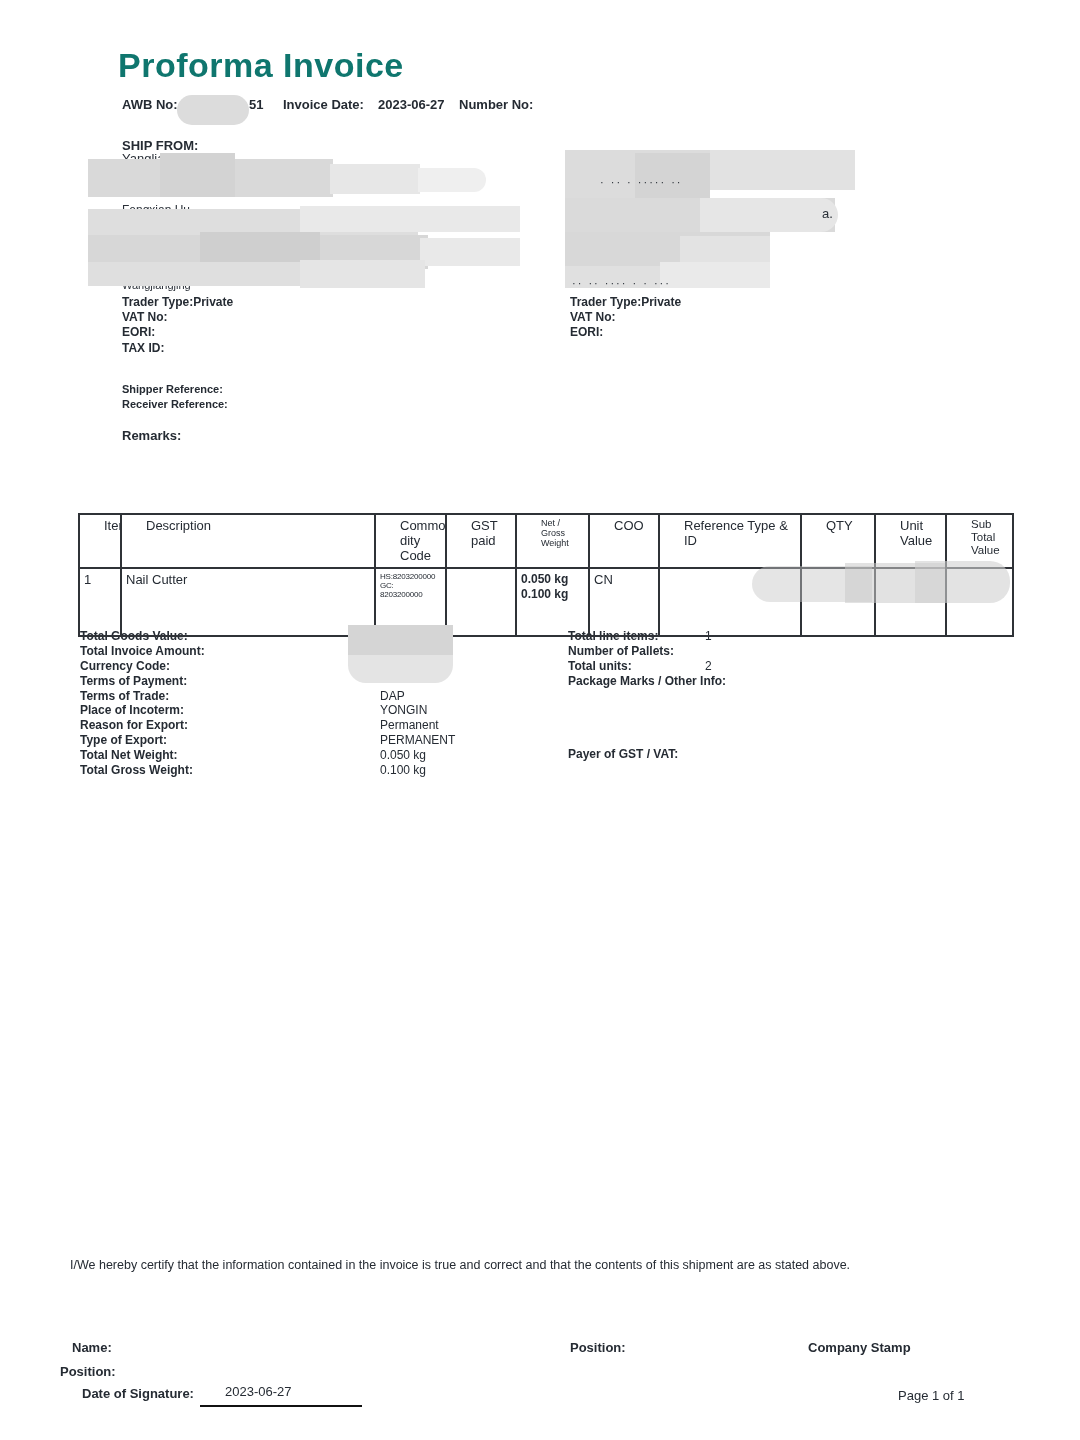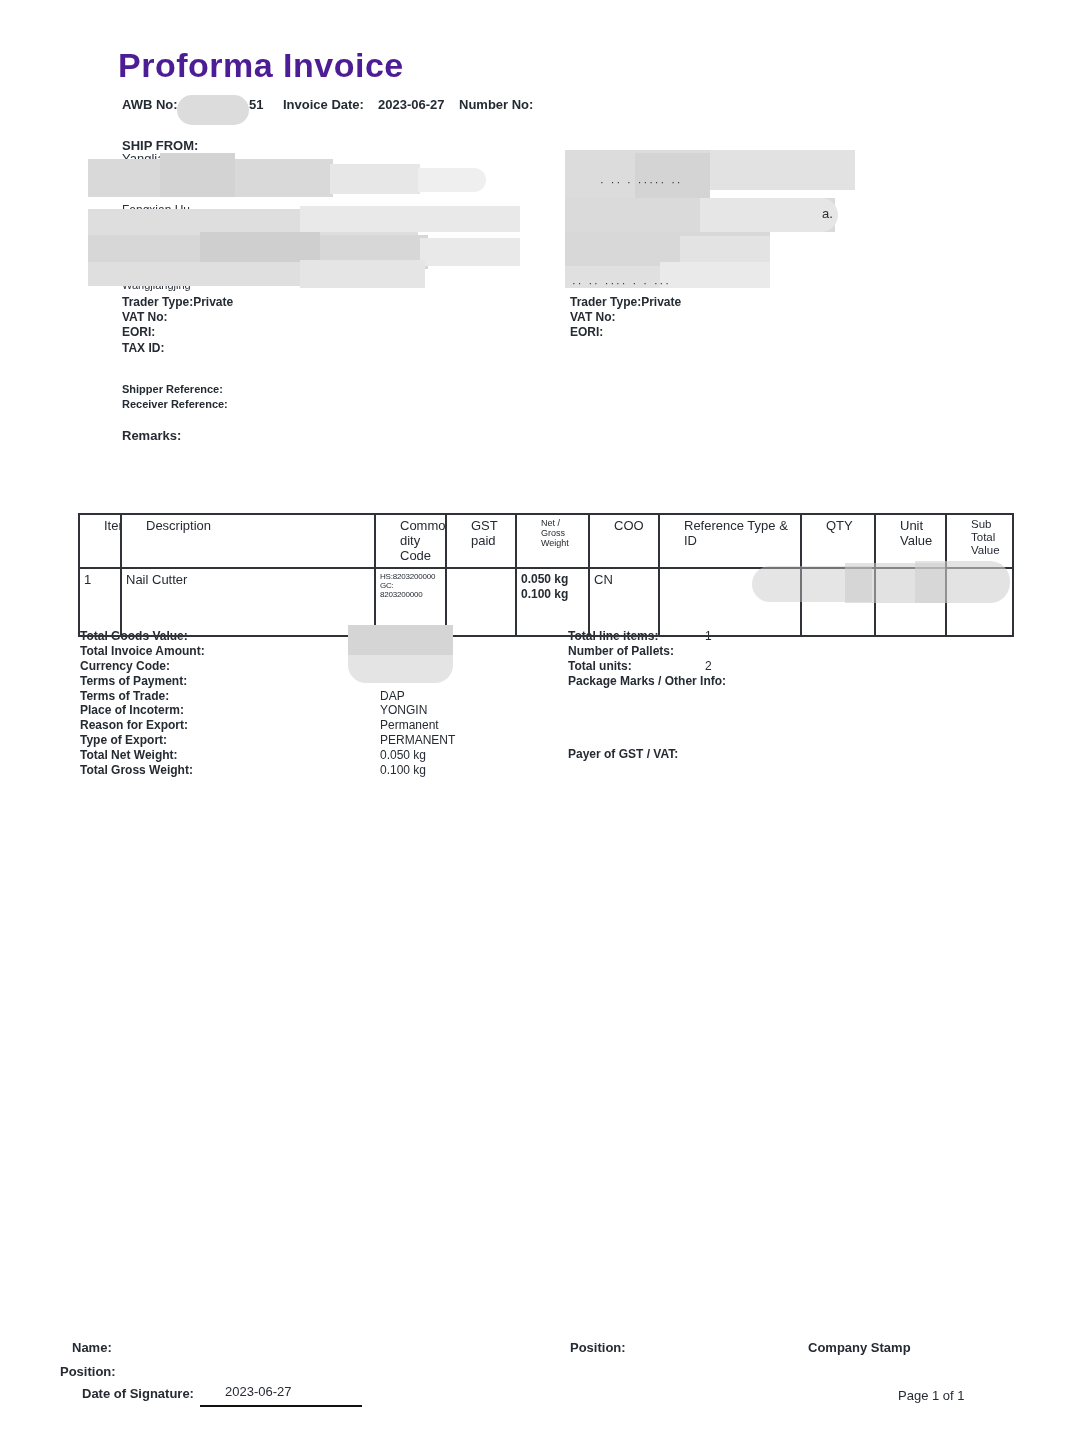--- a/index.html
+++ b/index.html
@@ -8,21 +8,21 @@
     font-family:"Liberation Sans", sans-serif;color:#252b33;overflow:hidden;
   }
   .abs{position:absolute;}
   .b{font-weight:700;}
   .t13{font-size:13px;line-height:15px;}
   .t12{font-size:12px;line-height:14px;}
   .t11{font-size:11px;line-height:13px;}
   .frag{position:absolute;z-index:2;color:#2a3038;}
   .redact{position:absolute;z-index:3;pointer-events:none;}
   .over{z-index:4;}
-  .title{font-size:34px;font-weight:700;letter-spacing:.5px;color:#4c1d95;}
+  .title{font-size:34px;font-weight:700;letter-spacing:.5px;color:#0f766e;}
   
   .itable{position:absolute;left:78px;top:513px;border-collapse:collapse;table-layout:fixed;width:934px;z-index:1;}
   .itable th,.itable td{
     border:2px solid #2f3237;vertical-align:top;text-align:left;
     padding:3px 4px;white-space:pre-line;overflow:hidden;
   }
   .itable th{font-size:13px;font-weight:400;height:46px;padding-left:24px;}
   .itable td{height:60px;font-size:13px;}
   th.small{font-size:9px;line-height:10px;margin-top:46px;}
   th.med{font-size:11.5px;line-height:13px;}
@@ -205,20 +205,21 @@
         <span class="lbl">Total units:</span>
         <span class="val">2</span>
       </div>
     <div class="trow">
         <span class="lbl" style="width:190px;">Package Marks / Other Info:</span>
         <span class="val"></span>
       </div>
   </div>
   <div class="abs t12 b" style="left:568px;top:747px;">Payer of GST / VAT:</div>
 
+  <div class="abs" style="left:70px;top:1258px;font-size:12.5px;white-space:nowrap;">I/We hereby certify that the information contained in the invoice is true and correct and that the contents of this shipment are as stated above.</div>
 
   <div class="abs t13 b" style="left:72px;top:1340px;">Name:</div>
   <div class="abs t13 b" style="left:60px;top:1364px;text-align:center;">Position:</div>
   <div class="abs t13 b" style="left:72px;top:1386px;padding-left:10px;">Date of Signature:</div>
   <div class="abs t13" style="left:225px;top:1384px;">2023-06-27</div>
   <div class="sigline" style="left:200px;top:1405px;width:162px;"></div>
   <div class="abs t13 b" style="left:570px;top:1340px;">Position:</div>
   <div class="abs t13 b" style="left:808px;top:1340px;">Company Stamp</div>
   <div class="abs t13" style="left:898px;top:1388px;">Page 1 of 1</div>
 

